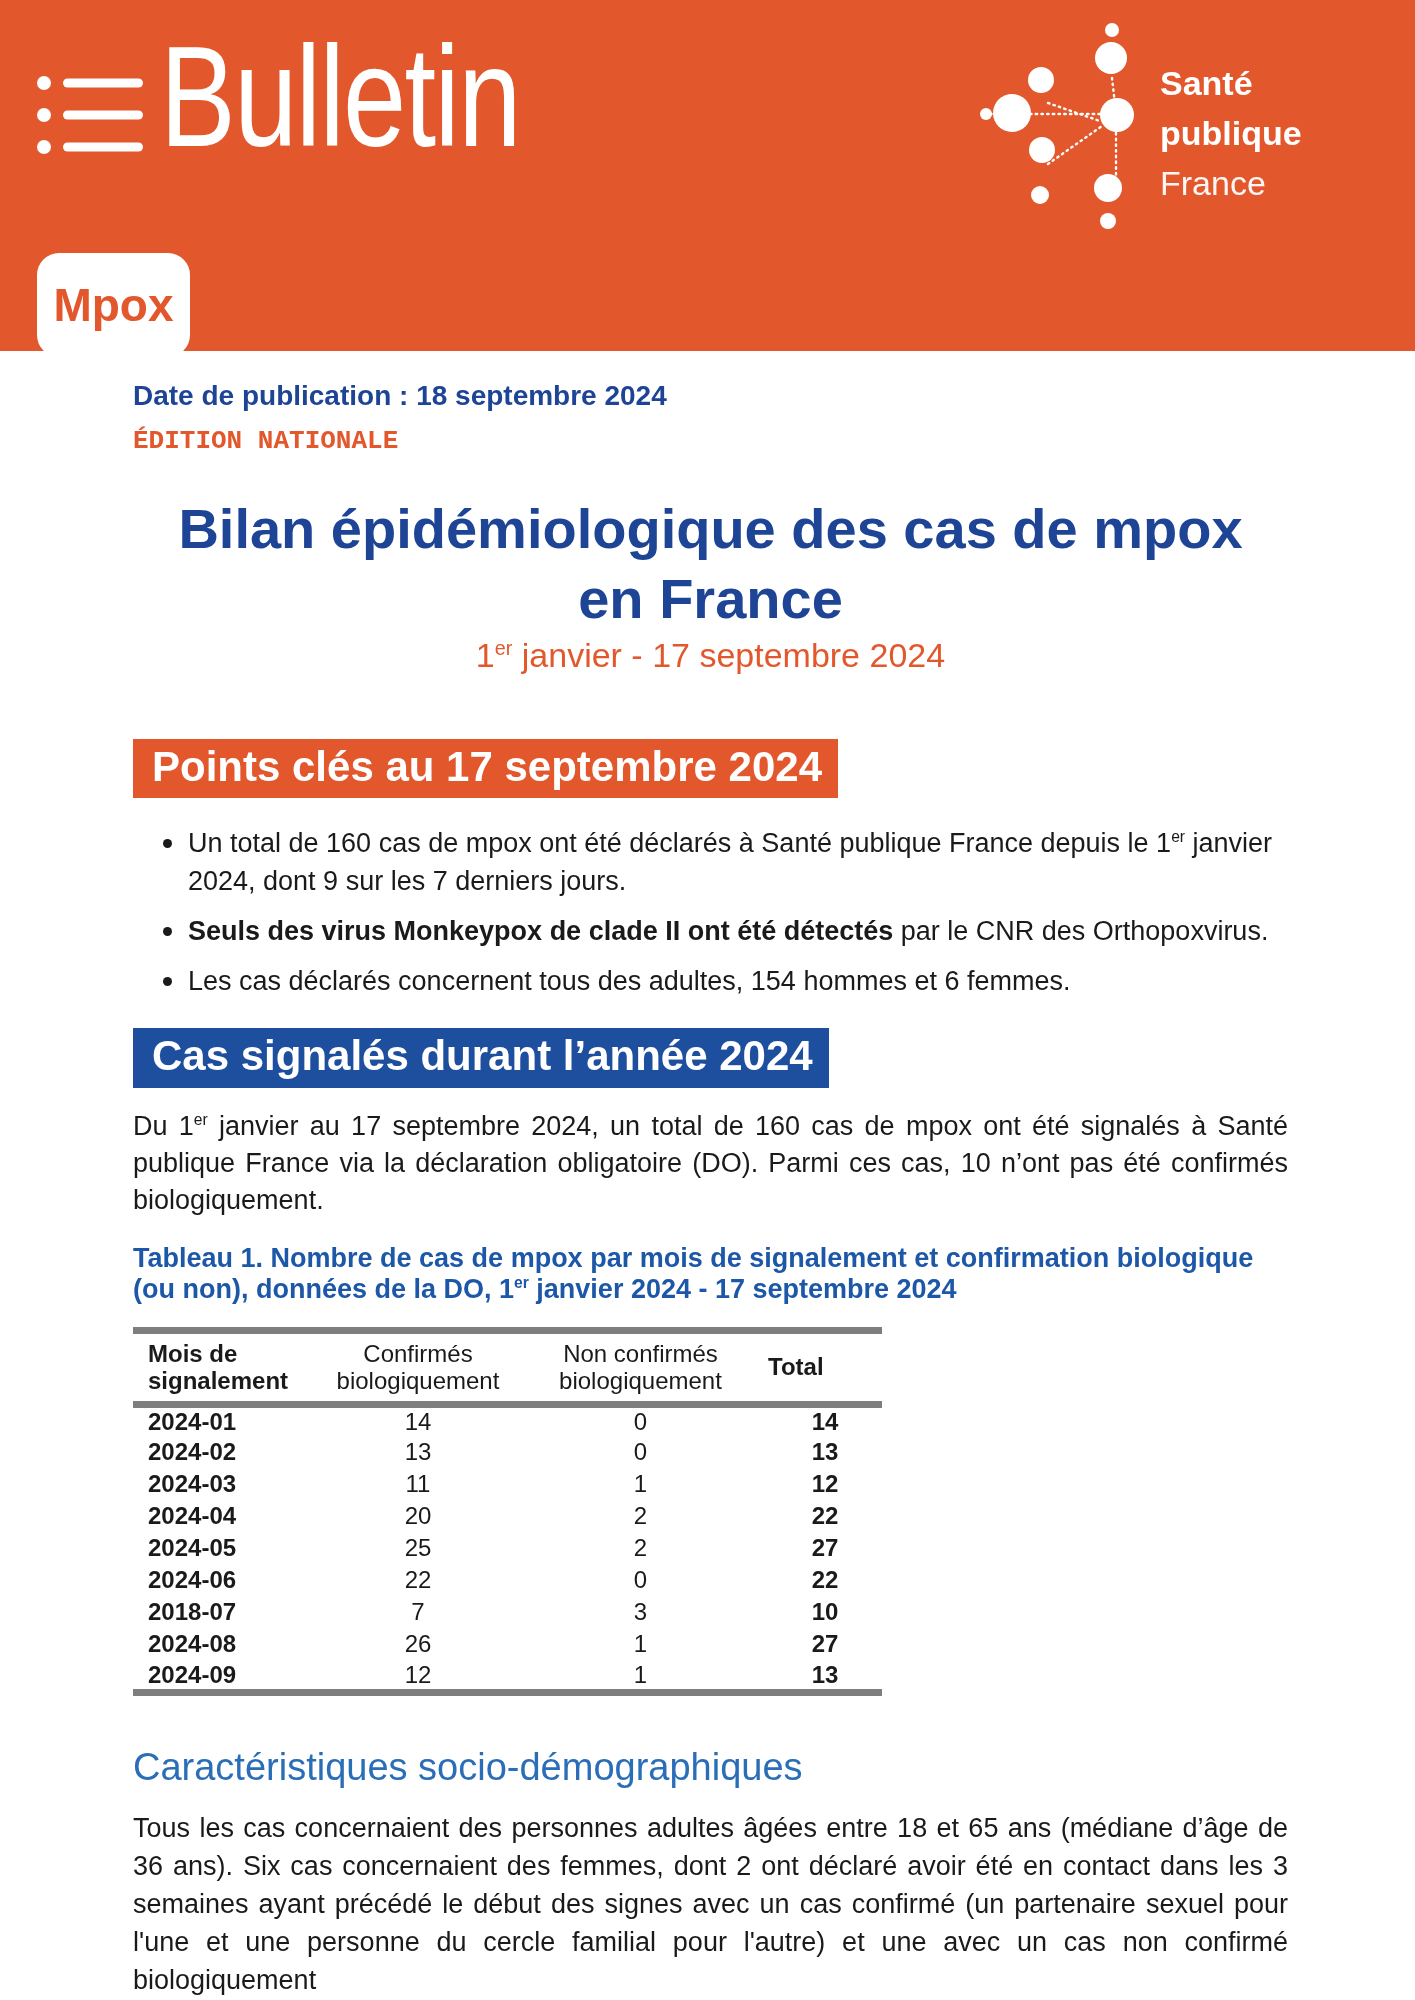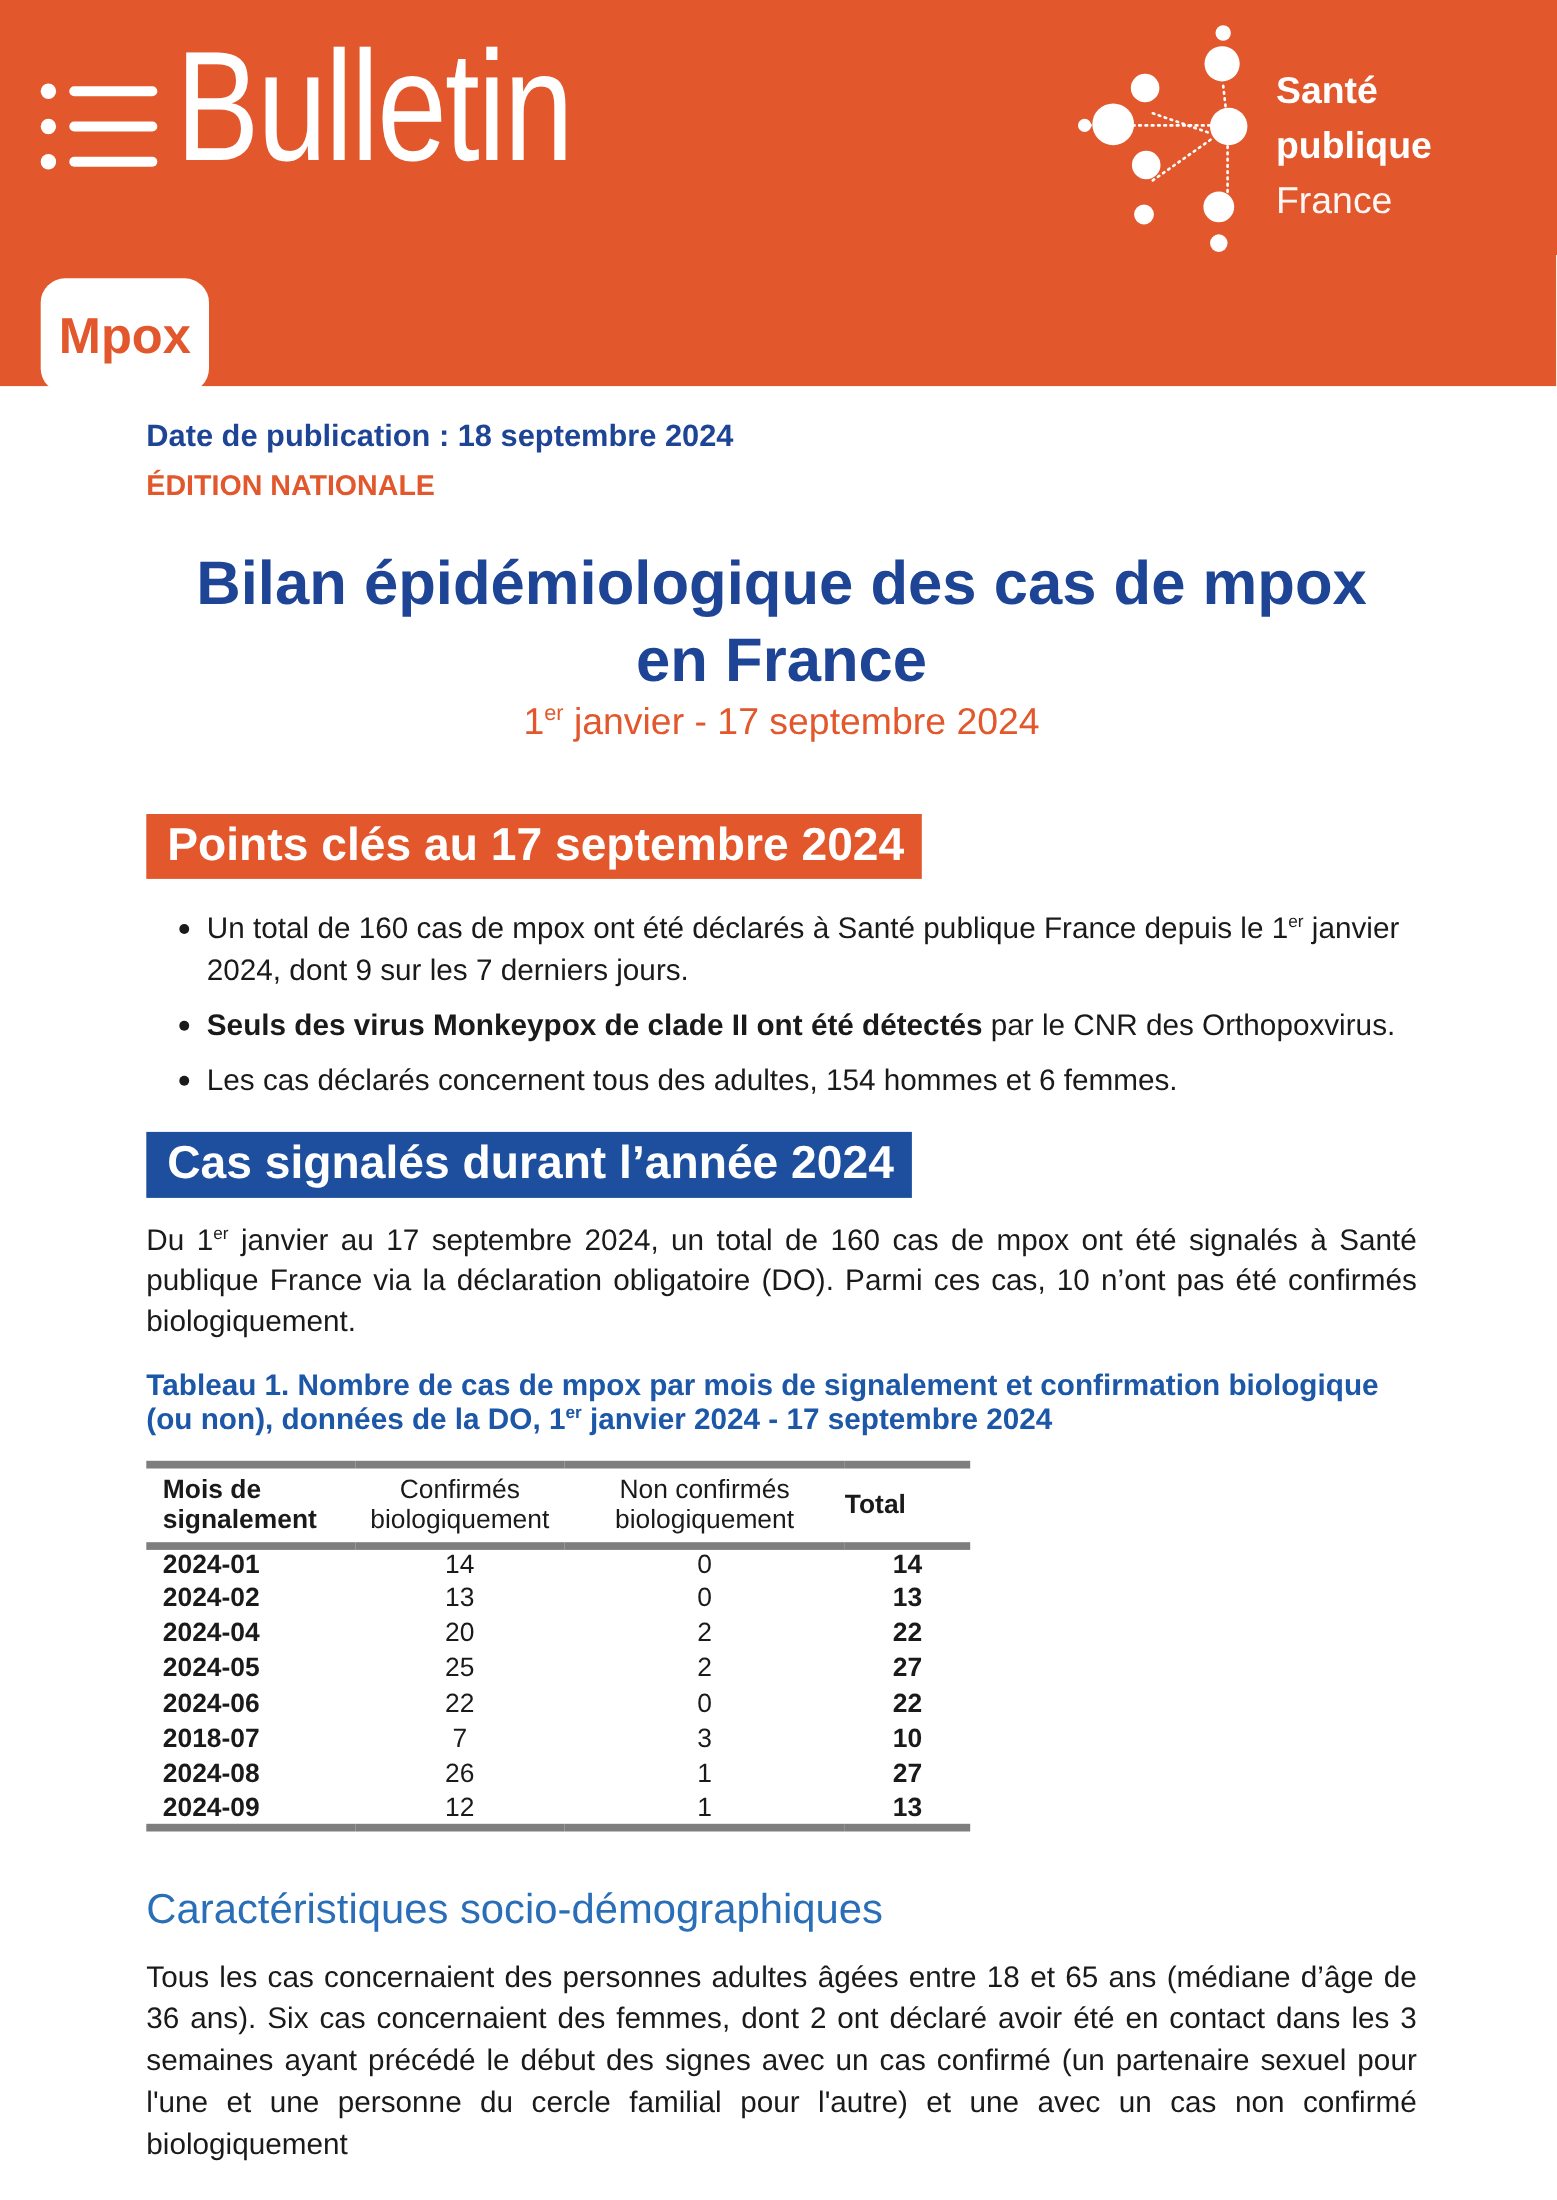--- a/index.html
+++ b/index.html
@@ -37,21 +37,21 @@
   .mpox-tab {
     position:absolute; left:37px; top:253px;
     width:153px; height:104px;
     background:#ffffff; border-radius:22px;
     display:flex; align-items:center; justify-content:center;
   }
   .mpox-tab span { color:#e2572b; font-weight:bold; font-size:46px; }
   
   .content { padding:29px 127px 0 133px; }
   .pub-date { color:#1e4496; font-weight:bold; font-size:28px; }
-  .edition  { color:#e2572b; font-weight:bold; font-size:26px; margin-top:14px; }
+  .edition  { color:#e2572b; font-weight:bold; font-size:26px; margin-top:14px;font-family:Liberation Mono, monospace; }
   .main-title {
     margin-top:38px; text-align:center;
     color:#1e4496; font-weight:bold; font-size:56px; line-height:70px;
   }
   .subtitle {
     margin-top:2px; text-align:center;
     color:#e2572b; font-size:34px; font-weight:normal;
   }
   sup { font-size:58%; vertical-align:super; line-height:0; }
   .band {
@@ -192,20 +192,26 @@
             <td class="c3">0</td>
             <td class="c4">14</td>
           </tr>
         <tr>
             <td class="c1">2024-02</td>
             <td class="c2">13</td>
             <td class="c3">0</td>
             <td class="c4">13</td>
           </tr>
         <tr>
+            <td class="c1">2024-03</td>
+            <td class="c2">11</td>
+            <td class="c3">1</td>
+            <td class="c4">12</td>
+          </tr>
+        <tr>
             <td class="c1">2024-04</td>
             <td class="c2">20</td>
             <td class="c3">2</td>
             <td class="c4">22</td>
           </tr>
         <tr>
             <td class="c1">2024-05</td>
             <td class="c2">25</td>
             <td class="c3">2</td>
             <td class="c4">27</td>

